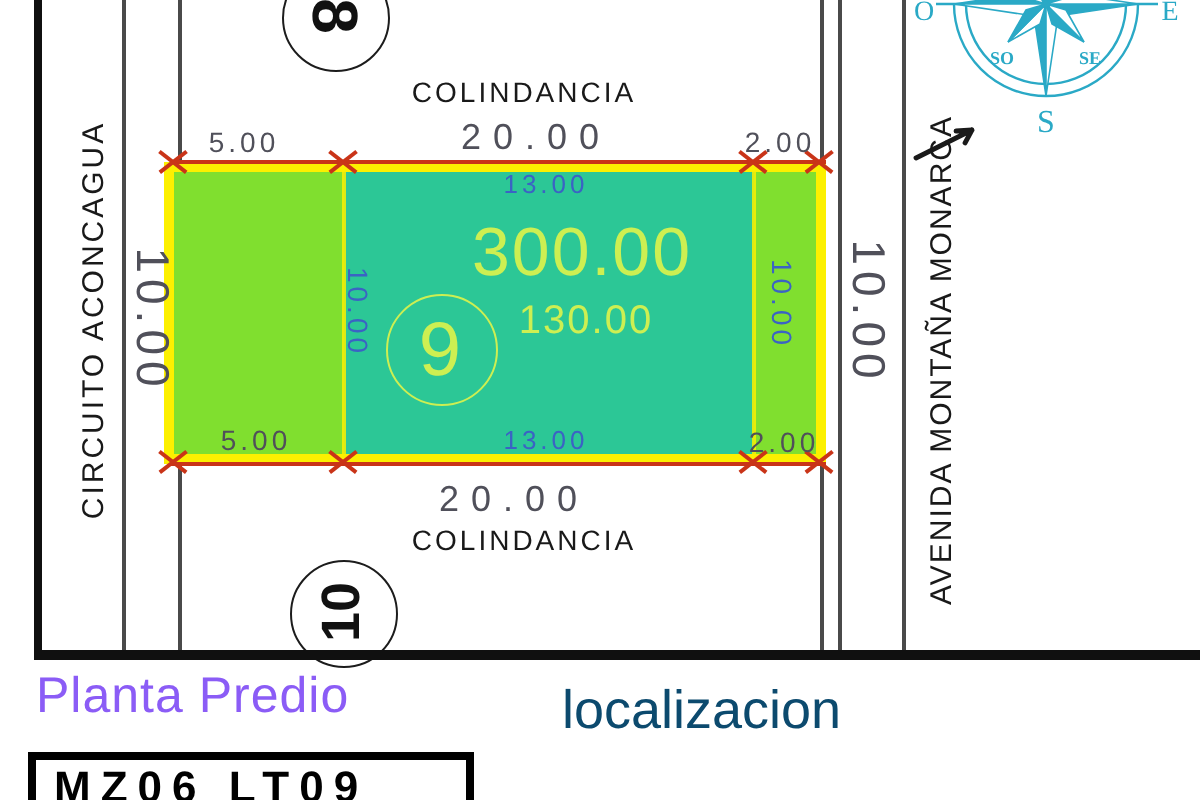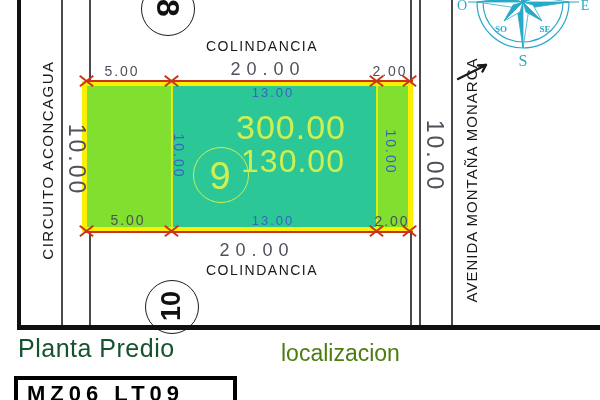--- a/index.html
+++ b/index.html
@@ -62,25 +62,25 @@
   .circ{position:absolute;border:1.6px solid #1c1c1c;border-radius:50%;background:transparent;z-index:2;}
   #circle-8{left:141px;top:-18px;width:52px;height:52px;background:#fff;}
   #circle-10{left:145px;top:280px;width:52px;height:52px;background:#fff;}
   #lot8-label{left:167px;top:8px;font-size:32px;font-weight:600;color:#111;z-index:3;transform:translate(-50%,-50%) rotate(90deg);}
   #lot10-label{left:171px;top:306px;font-size:27px;font-weight:600;color:#111;z-index:3;}
   #circle-9{left:193px;top:147px;width:54px;height:54px;border:1.6px solid var(--area_text);border-radius:50%;z-index:3;}
   #lot9-label{left:220px;top:176px;font-size:38px;font-weight:500;color:var(--area_text);z-index:3;}
 
   
   #area-total{left:291px;top:127px;font-size:34px;letter-spacing:1px;color:var(--area_text);z-index:3;font-weight:500;}
-  #area-built{left:293px;top:161px;font-size:32px;letter-spacing:1px;color:var(--area_text);z-index:3;font-weight:500;}
+  #area-built{left:293px;top:161px;font-size:20px;letter-spacing:1px;color:var(--area_text);z-index:3;font-weight:500;}
 
   
-  #plan-title{left:18px;top:334px;font-size:25px;letter-spacing:.5px;color:#14532d;z-index:7;}
-  #loc-title{left:281px;top:340px;font-size:23px;color:#4d7c0f;z-index:7;}
+  #plan-title{left:18px;top:334px;font-size:25px;letter-spacing:.5px;color:#8b5cf6;z-index:7;}
+  #loc-title{left:281px;top:340px;font-size:27px;color:#0c4a6e;z-index:7;}
   #lotid-box{left:14px;top:376px;width:215px;height:30px;border:4px solid #000;background:#fff;z-index:7;}
   #lotid-text{margin:1px 0 0 9px;font-size:22px;font-weight:700;letter-spacing:5px;color:#000;font-family:"Liberation Sans",sans-serif;}
 
   
   #compass{left:448px;top:-52px;width:152px;height:132px;z-index:1;}
   #pen-mark{left:450px;top:58px;width:46px;height:26px;z-index:2;}
   .compass-label{fill:var(--compass);font-family:"Liberation Serif",serif;}
 </style>
 </head>
 <body>

